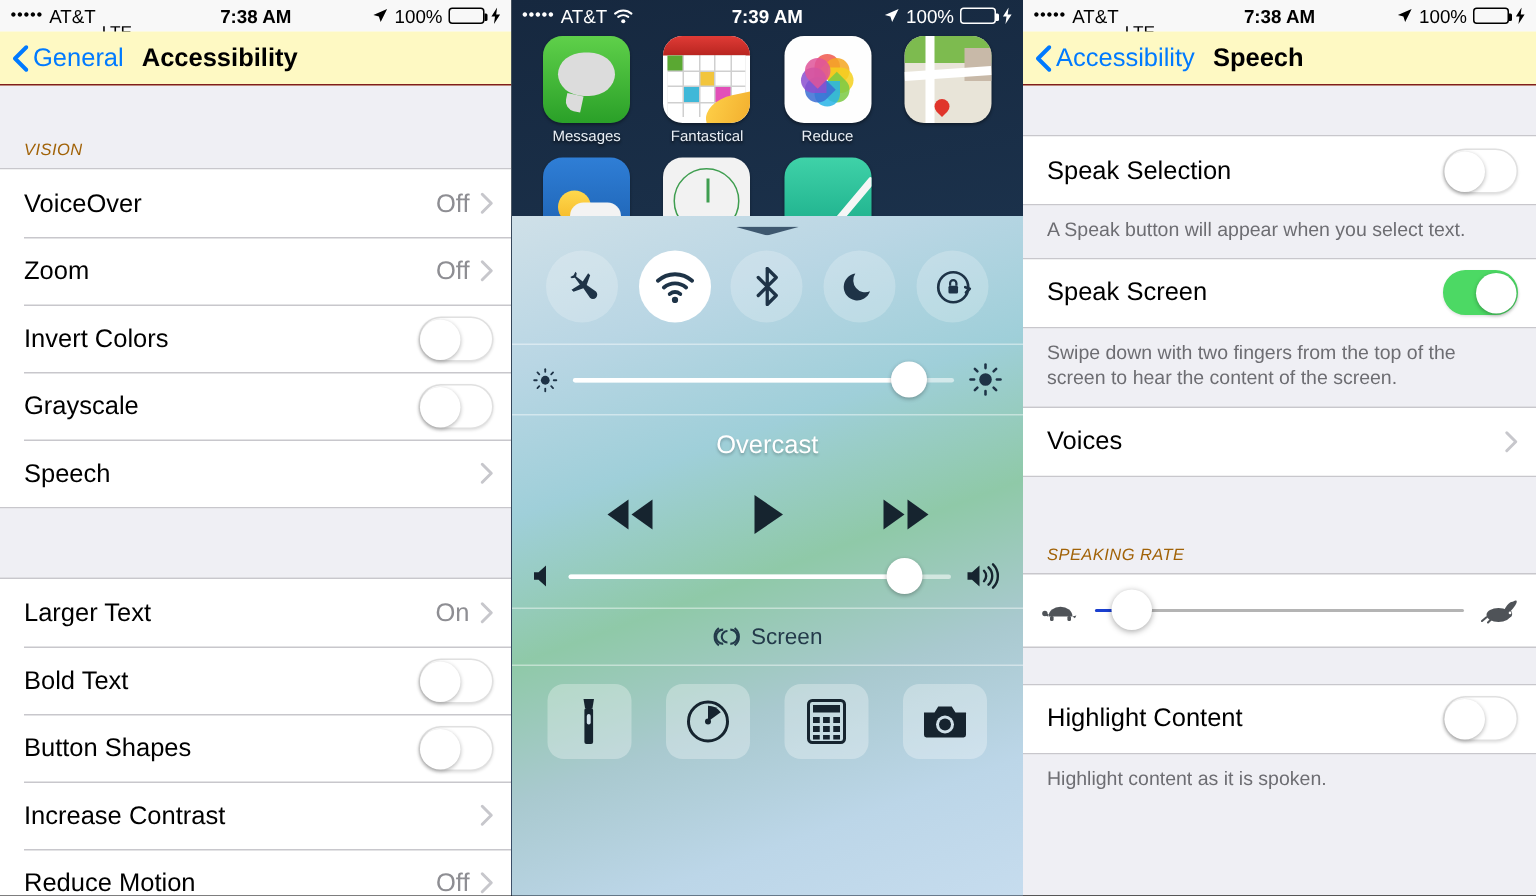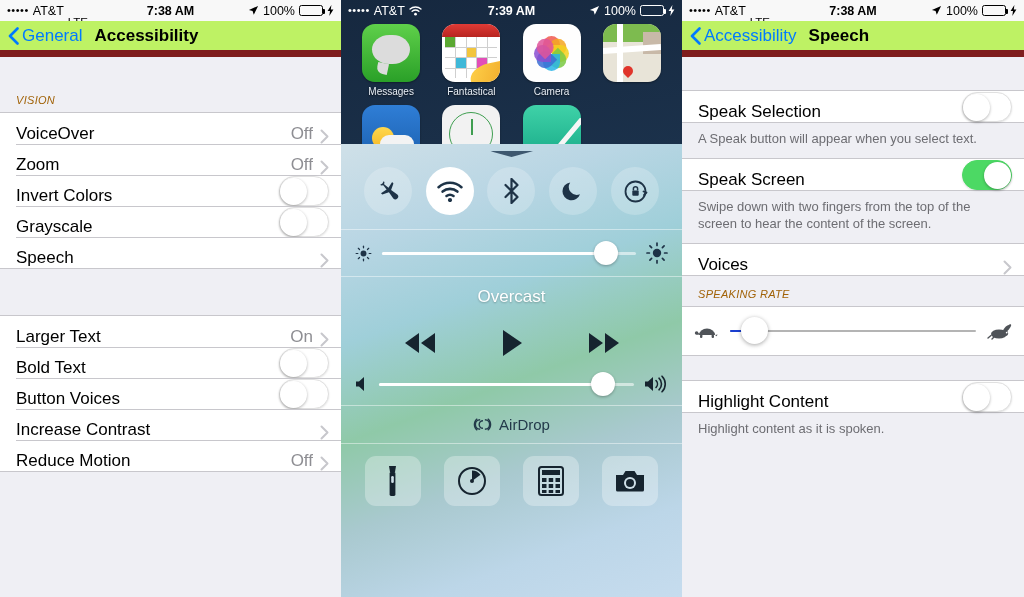--- a/index.html
+++ b/index.html
@@ -25,34 +25,34 @@
              font-size:12.5px; pointer-events:none; }
   .sb-right { margin-left:auto; display:flex; align-items:center; gap:4px; z-index:2; }
   .sb-pct { font-size:12.5px; }
   .batt { width:24px; height:11px; border:1px solid currentColor; border-radius:2.5px;
           position:relative; padding:1px; }
   .batt:after { content:""; position:absolute; right:-3px; top:3px; width:2px; height:5px;
                 background:currentColor; border-radius:0 1px 1px 0; }
   .batt-fill { height:100%; background:#4cd964; border-radius:1px; }
 
   
-  .navbar { height:36px; background:#bef264; border-bottom:7px solid #7f1d1d;
+  .navbar { height:36px; background:#fef9c3; border-bottom:1px solid #7f1d1d;
             display:flex; align-items:center; padding:0 8px; position:relative; }
   .nav-back { display:flex; align-items:center; color:#007aff; font-size:17px; cursor:pointer; }
   .nav-back .chev { margin-right:3px; display:flex; }
   .nav-title { font-size:17px; font-weight:bold; color:#000; margin-left:12px; }
 
   
   .list-bg { background:#efeff4; height:540px; overflow:hidden; }
   .group-gap { height:33px; background:#efeff4; }
   .group-gap.tall { height:46px; }
   .section-hdr { font-size:11px; color:#a16207; letter-spacing:0.3px;
                  padding:4px 16px 6px 16px; background:#efeff4;font-style:italic; }
   .cells { background:#fff; border-top:1px solid #c8c7cc; border-bottom:1px solid #c8c7cc; }
-  .cell { height:31px; display:flex; align-items:flex-end; padding-left:16px; padding-right:12px;
+  .cell { height:45px; display:flex; align-items:center; padding-left:16px; padding-right:12px;
           background:#fff; position:relative; cursor:pointer; }
   .cell + .cell:before { content:""; position:absolute; left:16px; right:0; top:0;
                          height:1px; background:#c8c7cc; }
   .cell-label { font-size:17px; color:#000; flex:1; }
   .cell-value { font-size:17px; color:#8e8e93; margin-right:7px; }
   .chev-gray { display:flex; align-items:center; }
   .footer-note { font-size:13px; color:#6d6d72; line-height:1.35;
                  padding:7px 16px 10px 16px; background:#efeff4; }
 
   
@@ -256,21 +256,21 @@
               </svg>
             </span>
         </div>
         <div class="cell">
           <span class="cell-label">Bold Text</span>
           <span class="toggle off">
               <span class="knob"></span>
             </span>
         </div>
         <div class="cell">
-          <span class="cell-label">Button Voices</span>
+          <span class="cell-label">Button Shapes</span>
           <span class="toggle off">
               <span class="knob"></span>
             </span>
         </div>
         <div class="cell">
           <span class="cell-label">Increase Contrast</span>
           <span class="chev-gray">
             <svg width="9" height="15" viewBox="0 0 9 15">
                 <path d="M1.5 1.5 L7.5 7.5 L1.5 13.5" stroke="#c7c7cc" stroke-width="2" fill="none" stroke-linecap="round" stroke-linejoin="round"></path>
               </svg>
@@ -330,21 +330,21 @@
           <div class="app-icon ic-photos">
             <div class="pinw" style="background:#f05a4f;transform:rotate(0deg) translate(0,-9px)"></div>
             <div class="pinw" style="background:#f5a623;transform:rotate(45deg) translate(0,-9px)"></div>
             <div class="pinw" style="background:#f5d020;transform:rotate(90deg) translate(0,-9px)"></div>
             <div class="pinw" style="background:#7ac943;transform:rotate(135deg) translate(0,-9px)"></div>
             <div class="pinw" style="background:#2ab5e6;transform:rotate(180deg) translate(0,-9px)"></div>
             <div class="pinw" style="background:#3b6fd4;transform:rotate(225deg) translate(0,-9px)"></div>
             <div class="pinw" style="background:#8b4fd0;transform:rotate(270deg) translate(0,-9px)"></div>
             <div class="pinw" style="background:#e0559a;transform:rotate(315deg) translate(0,-9px)"></div>
           </div>
-          <div class="app-name">Camera</div>
+          <div class="app-name">Reduce</div>
         </div>
 
         <div class="app">
           <div class="app-icon ic-maps">
             <div class="mp-g"></div>
               <div class="mp-b"></div>
               <div class="mp-r1"></div>
               <div class="mp-r2"></div>
               <div class="mp-pin"></div>
           </div>
@@ -503,21 +503,21 @@
       <div class="cc-airdrop">
         <svg width="19" height="19" viewBox="0 0 20 20">
           <g stroke="#233a4a" stroke-width="1.5" fill="none">
             <path d="M4.5 16 A7.5 7.5 0 0 1 4.5 4"></path>
             <path d="M7.5 15 A5 5 0 0 1 7.5 5"></path>
             <path d="M10.5 14 A2.8 2.8 0 0 1 10.5 6"></path>
             <path d="M15.5 16 A7.5 7.5 0 0 0 15.5 4"></path>
             <path d="M12.5 15 A5 5 0 0 0 12.5 5"></path>
             </g>
           </svg>
-        <span>AirDrop</span>
+        <span>Screen</span>
       </div>
 
       <div class="cc-sep"></div>
 
       <div class="cc-shortcuts">
         <div class="cc-sc">
           <svg width="13" height="32" viewBox="0 0 13 32">
             <path d="M3 1 H10 L9 7 H4 Z" fill="#16242f"></path>
             <rect x="3.6" y="7" width="5.8" height="24" rx="1.4" fill="#16242f"></rect>
             <rect x="5.2" y="11" width="2.6" height="7" rx="1.3" fill="#cfe0e8"></rect>
@@ -618,21 +618,21 @@
         <div class="cell">
           <span class="cell-label">Voices</span>
           <span class="chev-gray">
             <svg width="9" height="15" viewBox="0 0 9 15">
                 <path d="M1.5 1.5 L7.5 7.5 L1.5 13.5" stroke="#c7c7cc" stroke-width="2" fill="none" stroke-linecap="round" stroke-linejoin="round"></path>
               </svg>
             </span>
         </div>
       </div>
 
-      <div class="section-hdr" style="padding-top:12px">SPEAKING RATE</div>
+      <div class="section-hdr" style="padding-top:46px">SPEAKING RATE</div>
 
       <div class="rate-row">
         <svg width="26" height="17" viewBox="0 0 26 17">
           <path d="M5 13 A8 6.5 0 0 1 21 13 Z" fill="#4f5358"></path>
           <path d="M4.5 13 L2 12 L3 10.5 L5.2 11.6 Z" fill="#4f5358"></path>
           <circle cx="2.6" cy="11" r="1.8" fill="#4f5358"></circle>
           <rect x="6" y="12.6" width="2.4" height="3.4" rx="1" fill="#4f5358"></rect>
           <rect x="17.6" y="12.6" width="2.4" height="3.4" rx="1" fill="#4f5358"></rect>
           <path d="M21 13 L23.6 12.4 L22.6 14.2 Z" fill="#4f5358"></path>
           </svg>

